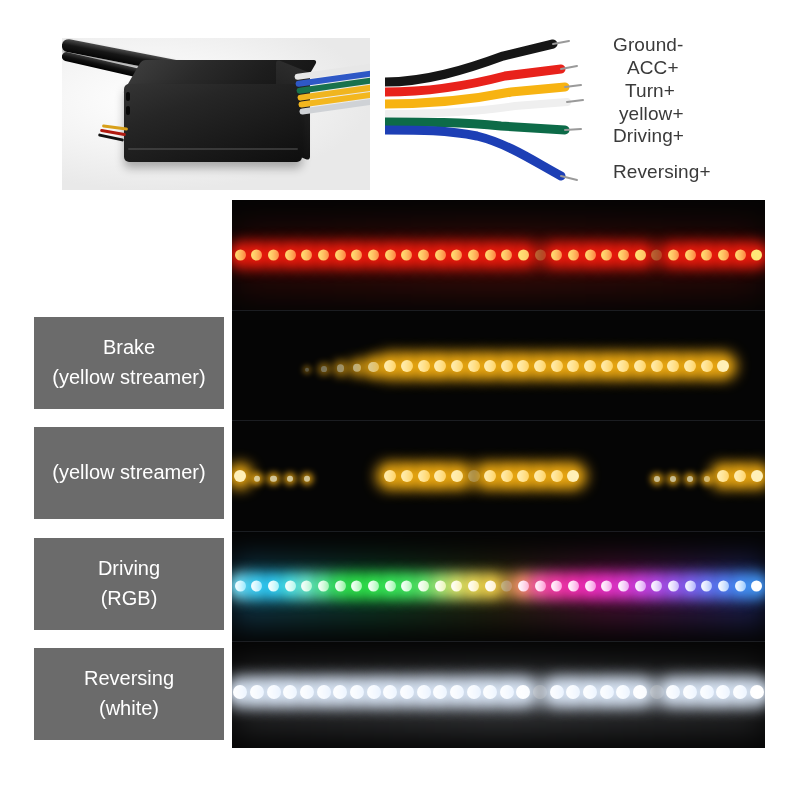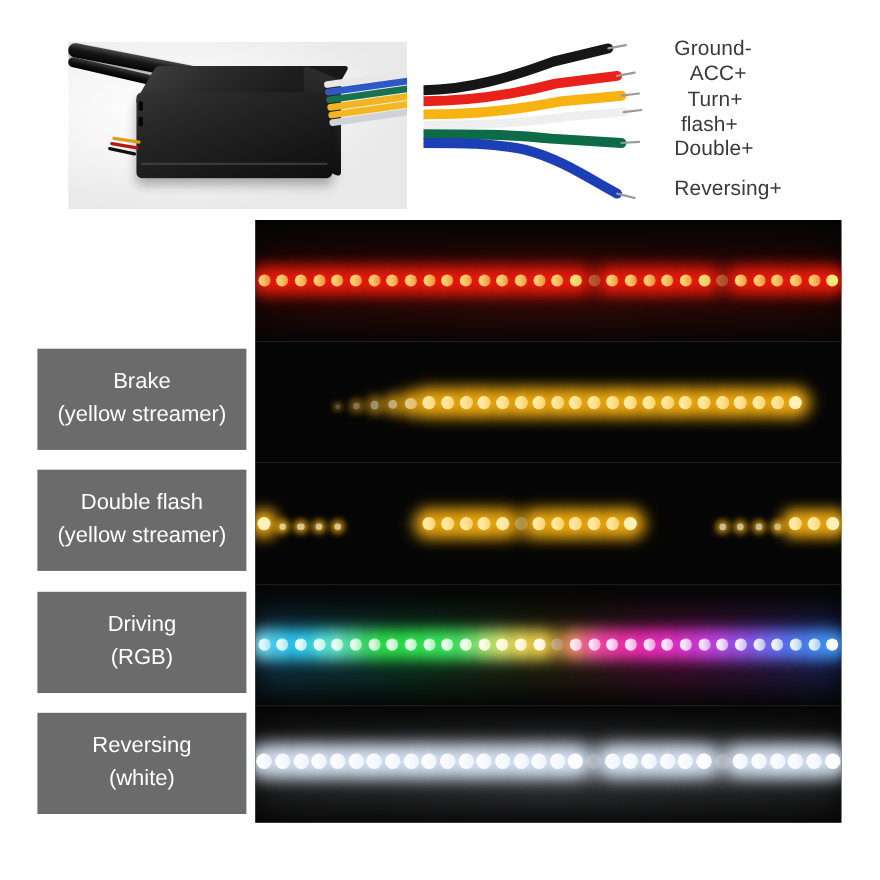--- a/index.html
+++ b/index.html
@@ -193,22 +193,22 @@
         <path d="M182,72 L198,70"></path>
         <path d="M180,100 L196,99"></path>
         <path d="M176,146 L192,150"></path>
       </g>
     </svg>
 
     <div id="wire-labels">
       <span class="wire-label" style="left:0px;top:4px;">Ground-</span>
       <span class="wire-label" style="left:14px;top:27px;">ACC+</span>
       <span class="wire-label" style="left:12px;top:50px;">Turn+</span>
-      <span class="wire-label" style="left:6px;top:73px;">flash+</span>
-      <span class="wire-label" style="left:0px;top:95px;">Double+</span>
+      <span class="wire-label" style="left:6px;top:73px;">yellow+</span>
+      <span class="wire-label" style="left:0px;top:95px;">Driving+</span>
       <span class="wire-label" style="left:0px;top:131px;">Reversing+</span>
     </div>
   </div>
 </div>
 
 <div id="demo-area">
 
   <div id="led-panel">
       <div class="led-row" style="top: 0px; height: 110px;">
         <div class="glowband" style="top: 26px; height: 68px; background: linear-gradient(90deg, rgba(190, 20, 10, 0.16), rgba(220, 30, 15, 0.22) 50%, rgba(190, 20, 10, 0.16)); filter: blur(16px);"></div>
@@ -383,21 +383,20 @@
           <div class="led" style="left: 517.672px; top: 11px; width: 14px; height: 14px; background: rgb(255, 255, 255); opacity: 1; box-shadow: rgba(225, 238, 255, 0.95) 0px 0px 15px 8.25px;"></div>
         </div>
       </div>
     </div>
 
   <div class="label-box" style="top:117px;height:92px;">
     <span class="l1">Brake</span>
     <span class="l2">(yellow streamer)</span>
   </div>
   <div class="label-box" style="top:227px;height:92px;">
-    <span class="l1">Double flash</span>
     <span class="l2">(yellow streamer)</span>
   </div>
   <div class="label-box" style="top:448px;height:92px;">
     <span class="l1">Reversing</span>
     <span class="l2">(white)</span>
   </div>
   <div class="label-box" style="top:338px;height:92px;">
     <span class="l1">Driving</span>
     <span class="l2">(RGB)</span>
   </div>

